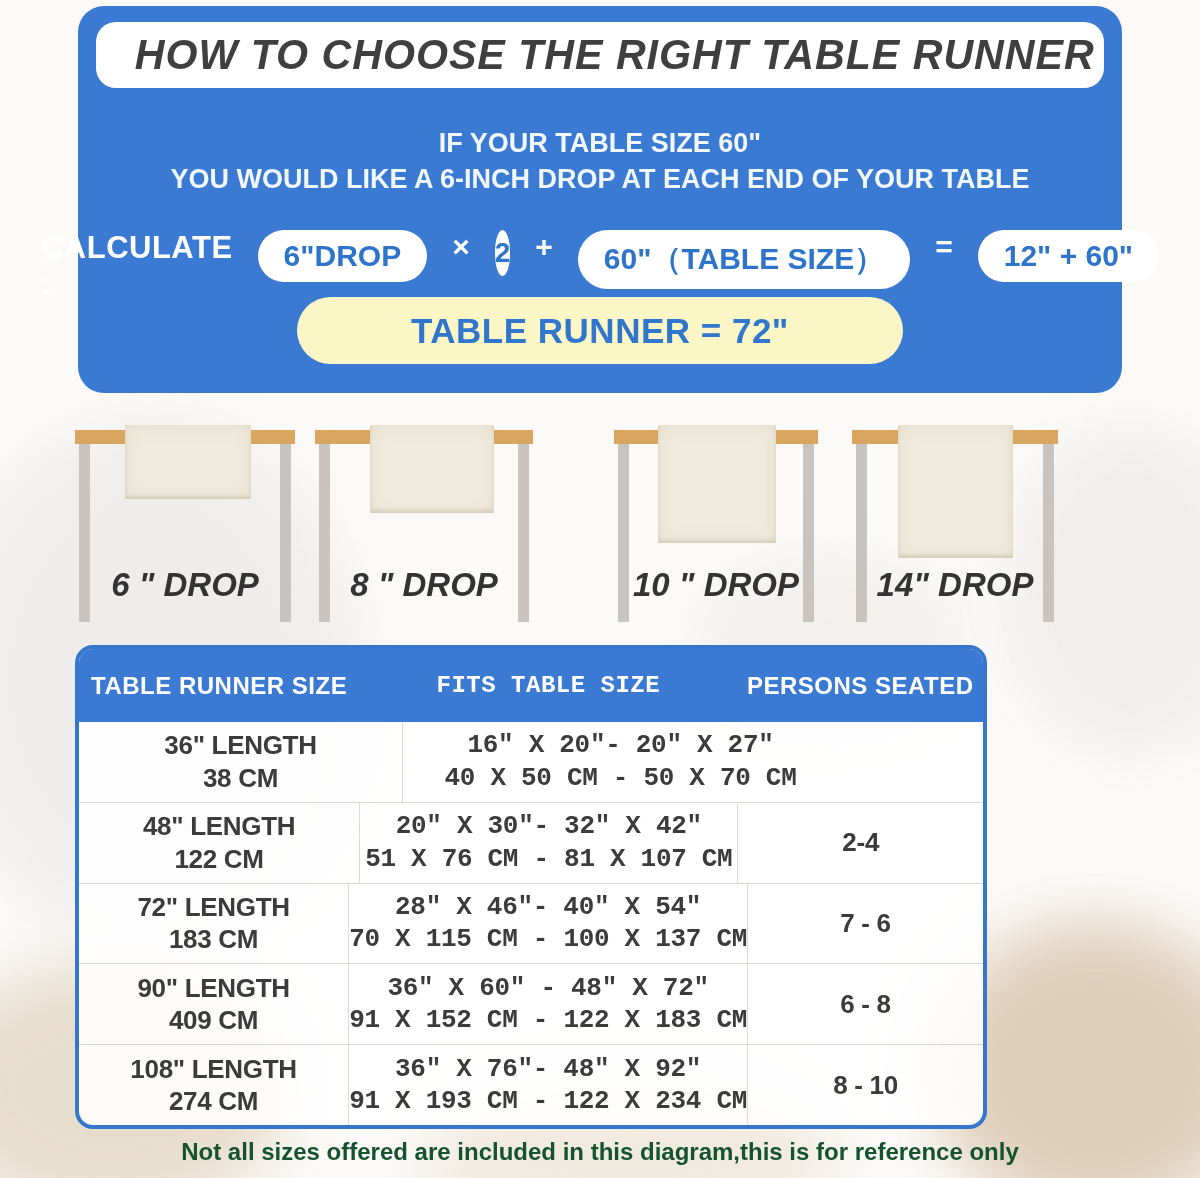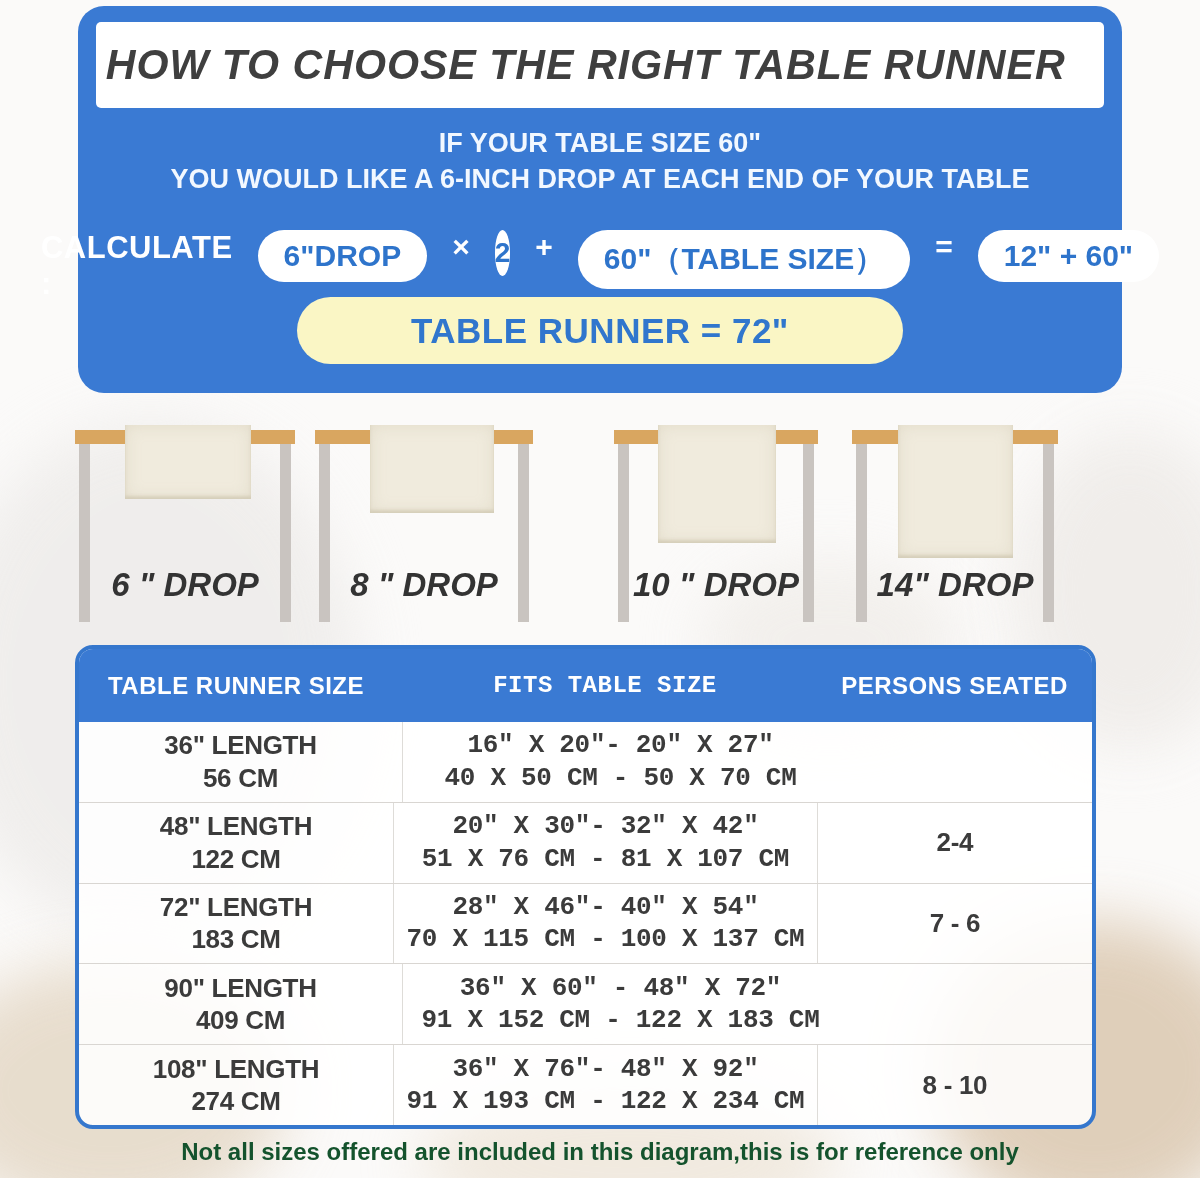--- a/index.html
+++ b/index.html
@@ -18,23 +18,23 @@
   .blob.b4 { left:1010px; top:430px; width:240px; height:320px; background:#efece9; opacity:.9; }
   .blob.b5 { left:420px; top:1080px; width:420px; height:160px; background:#e9ddcb; opacity:.55; }
   .blob.b6 { left:700px; top:560px; width:260px; height:160px; background:#f0ede9; opacity:.8; }
 
   
   .top-panel {
     position:absolute; left:78px; top:6px; width:1044px; height:387px;
     background:#3a7ad3; border-radius:26px; z-index:2;
   }
   .title-box {
-    position:absolute; left:18px; top:16px; width:1008px; height:86px;
-    background:#ffffff; border-radius:5px;
-    display:flex; align-items:center; justify-content:flex-start;
+    position:absolute; left:18px; top:16px; width:1008px; height:66px;
+    background:#ffffff; border-radius:20px;
+    display:flex; align-items:center; justify-content:flex-end;
   }
   .title-box .title {
     font-size:42px; font-weight:bold; font-style:italic; color:#3f3f3f;
     letter-spacing:1px; transform:scaleX(.98); white-space:nowrap;
   }
   .intro-line { position:absolute; left:0; width:100%; text-align:center; color:#f2f8ff; font-weight:600; }
   .intro-line.l1 { top:122px; font-size:27px; }
   .intro-line.l2 { top:158px; font-size:27px; }
   .calc-row {
     position:absolute; left:0; top:224px; width:100%; height:62px;
@@ -76,21 +76,21 @@
   .fig2 .runner { left:55px; width:124px; height:88px; }
   .fig3 .runner { left:44px; width:118px; height:118px; }
   .fig4 .runner { left:46px; width:115px; height:133px; }
   .drop-label {
     position:absolute; left:0; top:136px; width:100%; text-align:center;
     font-size:33px; font-weight:bold; font-style:italic; color:#333333; white-space:nowrap;
   }
 
   
   .size-panel {
-    position:absolute; left:75px; top:645px; width:1021px; height:484px;
+    position:absolute; left:75px; top:645px; width:912px; height:484px;
     border:4px solid #3577cd; border-radius:18px; overflow:hidden;
     background:rgba(255,255,255,.87); z-index:2;
   }
   .size-header { display:flex; height:73px; background:#3a7ad3; align-items:center; }
   .size-header .hcell {
     color:#ffffff; font-weight:bold; font-size:24px; text-align:center; letter-spacing:.5px;
   }
   .col1 { width:323px; } .col2 { width:436px;font-family:Liberation Mono, monospace; } .col3 { width:283px; }
   .size-body { display:flex; flex-direction:column; height:403px; }
   .srow { display:flex; flex:1; align-items:center; border-top:1px solid #d9d6d2; }
@@ -167,21 +167,21 @@
 <div class="size-panel">
   <div class="size-header">
     <div class="hcell col1">TABLE RUNNER SIZE</div>
     <div class="hcell col2">FITS TABLE SIZE</div>
     <div class="hcell col3">PERSONS SEATED</div>
   </div>
   <div class="size-body">
     <div class="srow">
       <div class="scell col1">
         <span class="ln">36" LENGTH</span>
-        <span class="ln">56 CM</span>
+        <span class="ln">38 CM</span>
       </div>
       <div class="scell col2">
         <span class="ln">16" X 20"- 20" X 27"</span>
         <span class="ln">40 X 50 CM - 50 X 70 CM</span>
       </div>
     </div>
     <div class="srow">
       <div class="scell col1">
         <span class="ln">48" LENGTH</span>
         <span class="ln">122 CM</span>
@@ -209,20 +209,23 @@
     </div>
     <div class="srow">
       <div class="scell col1">
         <span class="ln">90" LENGTH</span>
         <span class="ln">409 CM</span>
       </div>
       <div class="scell col2">
         <span class="ln">36" X 60" - 48" X 72"</span>
         <span class="ln">91 X 152 CM - 122 X 183 CM</span>
       </div>
+      <div class="scell col3">
+        <span class="ln">6 - 8</span>
+      </div>
     </div>
     <div class="srow">
       <div class="scell col1">
         <span class="ln">108" LENGTH</span>
         <span class="ln">274 CM</span>
       </div>
       <div class="scell col2">
         <span class="ln">36" X 76"- 48" X 92"</span>
         <span class="ln">91 X 193 CM - 122 X 234 CM</span>
       </div>

